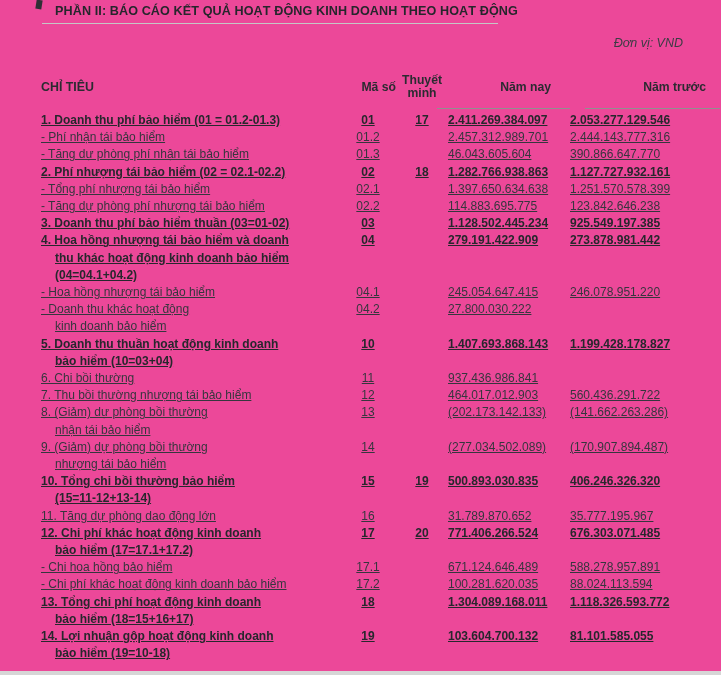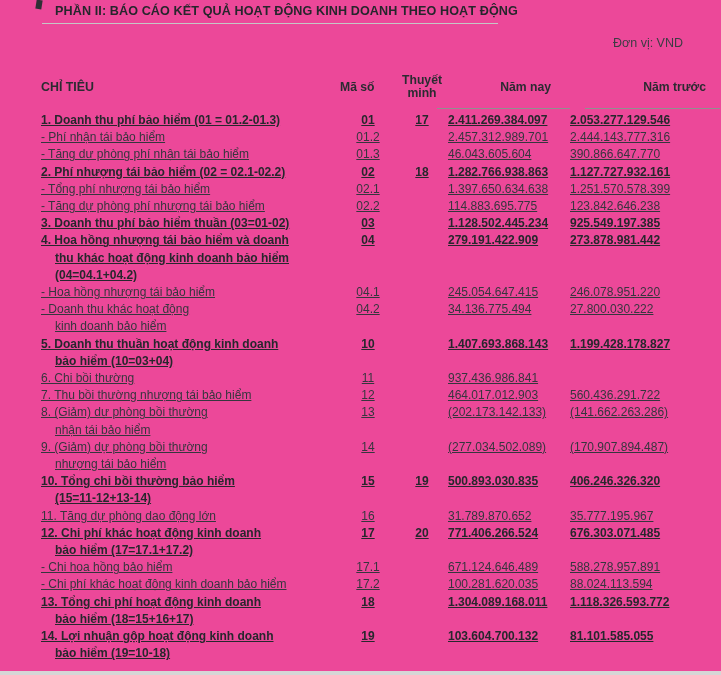--- a/index.html
+++ b/index.html
@@ -5,27 +5,27 @@
   html,body{margin:0;padding:0;background:#ffffff;}
   .page{
     position:relative;width:721px;height:675px;overflow:hidden;
     background:#ec4899;
     font-family:"Liberation Sans","DejaVu Sans",sans-serif;
     color:#36363e;
   }
   .scan-mark{position:absolute;left:36px;top:0;width:6px;height:9px;background:#2f2f35;transform:rotate(9deg);}
   .title{position:absolute;left:55px;top:4px;font-size:12.6px;font-weight:bold;color:#26262c;letter-spacing:.1px;white-space:nowrap;}
   .title-underline{position:absolute;left:42px;top:23px;width:456px;height:1px;background:#c6c6c6;}
-  .unit{position:absolute;right:38px;top:36px;font-size:12.5px;color:#3c3c44;}
+  .unit{position:absolute;right:38px;top:36px;font-size:12.5px;font-style:italic;color:#3c3c44;}
 
   .grid{display:grid;grid-template-columns:299px 56px 52px 122px 150px;padding-left:41px;box-sizing:border-box;width:721px;}
 
   .thead{position:absolute;top:64px;left:0;height:46px;align-items:center;font-weight:bold;color:#2b2b31;font-size:12.2px;}
   .thead .h-label{font-size:12.4px;}
-  .thead .h-code{text-align:left;}
+  .thead .h-code{text-align:right;}
   .thead .h-note{text-align:center;line-height:13.5px;padding:0 4px;}
   .thead .h-cur,.thead .h-pri{
     align-self:stretch;display:flex;align-items:center;justify-content:flex-end;position:relative;
   }
   .thead .h-cur{padding-right:19px;}
   .thead .h-pri{padding-right:14px;}
   .thead .h-cur::after{content:"";position:absolute;left:-11px;right:0;bottom:1px;height:1px;background:#909090;}
   .thead .h-pri::after{content:"";position:absolute;left:15px;right:0;bottom:1px;height:1px;background:#909090;}
 
   .tbody{position:absolute;top:112px;left:0;width:721px;}
@@ -138,21 +138,20 @@
         <div class="c-cur">245.054.647.415</div>
         <div class="c-pri">246.078.951.220</div>
       </div>
       <div class="trow grid">
         <div class="c-label">
           <div>- Doanh thu khác hoạt động</div>
           <div class="cont">kinh doanh bảo hiểm</div>
         </div>
         <div class="c-code">04.2</div>
         <div class="c-note"></div>
-        <div class="c-cur">34.136.775.494</div>
         <div class="c-pri">27.800.030.222</div>
       </div>
       <div class="trow grid bold">
         <div class="c-label">
           <div>5. Doanh thu thuần hoạt động kinh doanh</div>
           <div class="cont">bảo hiểm (10=03+04)</div>
         </div>
         <div class="c-code">10</div>
         <div class="c-note"></div>
         <div class="c-cur">1.407.693.868.143</div>

